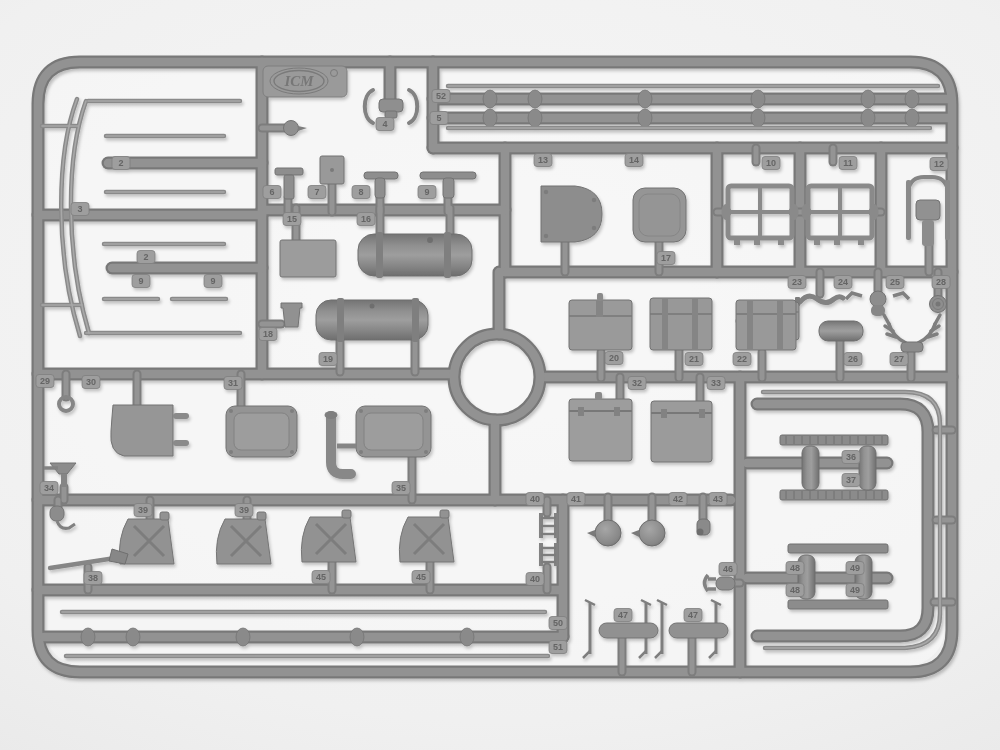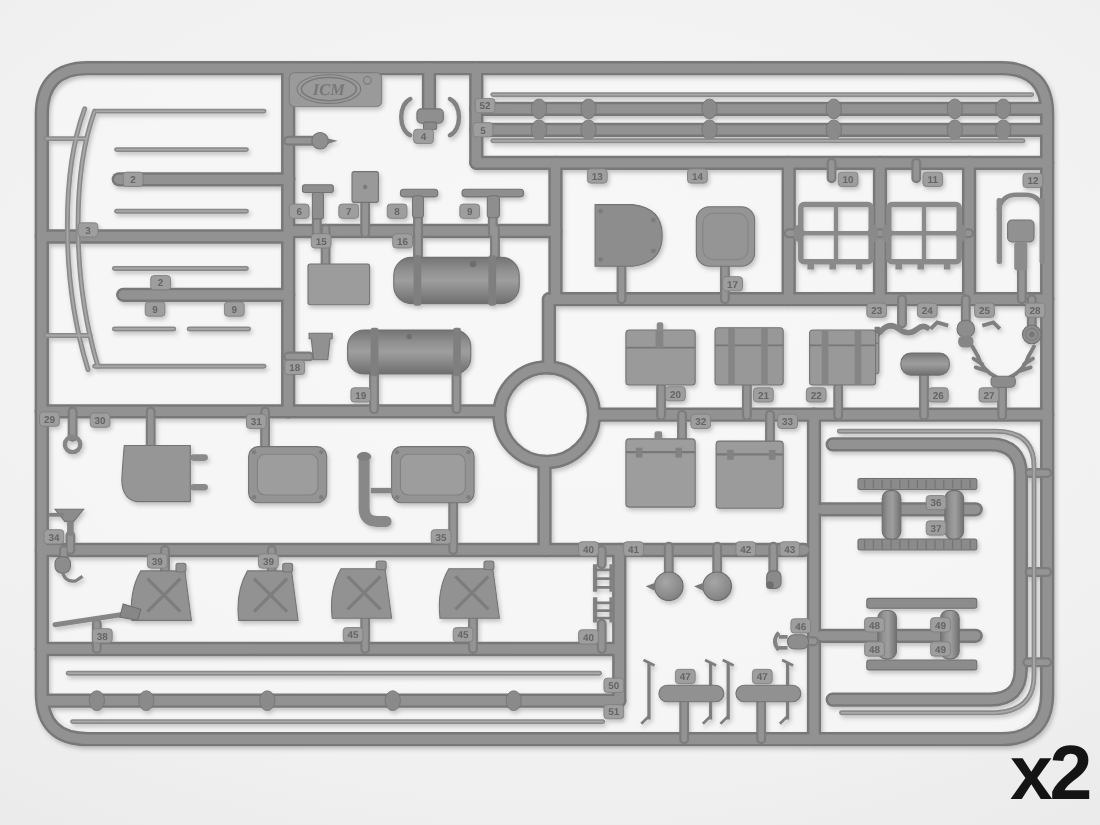--- a/index.html
+++ b/index.html
@@ -863,15 +863,14 @@
             <text class="tagtx" text-anchor="middle" y="3.4">48</text>
           </g>
           <g transform="translate(855,590)">
             <rect x="-9" y="-6.5" width="18" height="13" rx="3" class="tagbg"></rect>
             <text class="tagtx" text-anchor="middle" y="3.4">49</text>
           </g>
         </g>
   </g>
 </svg>
 
-<div class="qty-label">x2</div>
 
 </div>
 
 </body></html>

